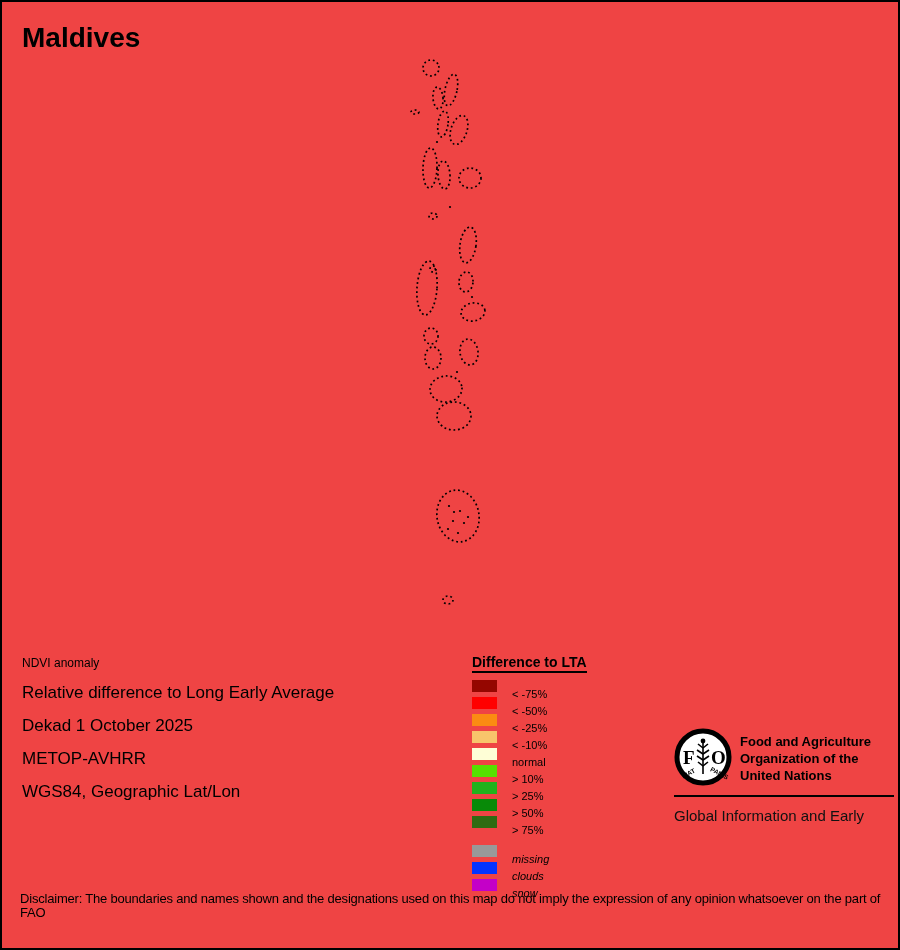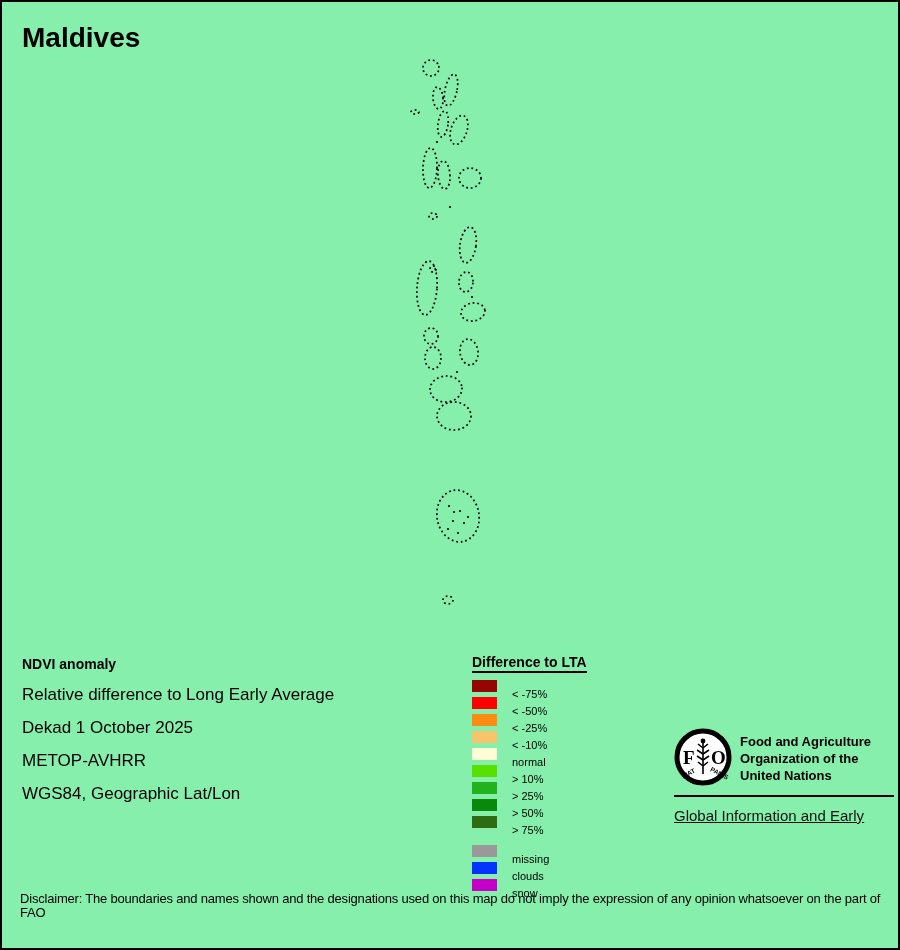--- a/index.html
+++ b/index.html
@@ -1,45 +1,45 @@
 <!DOCTYPE html>
 <html><head>
 <meta charset="utf-8">
 <style>
   html,body{margin:0;padding:0;background:#e8e8e8;}
   .canvas{
-    position:relative;width:896px;height:946px;background:#86efac;
+    position:relative;width:896px;height:946px;background:#ef4444;
     border:2px solid #000;overflow:hidden;
     font-family:"Liberation Sans","DejaVu Sans",sans-serif;color:#000;
     margin:0 auto;
   }
   .page-title{
     position:absolute;left:20px;top:20px;margin:0;
     font-size:28px;font-weight:bold;letter-spacing:0px;
   }
   .map-svg{position:absolute;left:0;top:0;pointer-events:none;}
   .info-block{position:absolute;left:20px;top:654px;}
-  .info-heading{font-size:14px;font-weight:bold;margin:0 0 13px 0;}
+  .info-heading{font-size:12px;font-weight:normal;margin:0 0 13px 0;}
   .info-line{font-size:17px;margin:0 0 13px 0;}
   .legend{position:absolute;left:470px;top:651px;}
   .legend-title{
     display:inline-block;font-size:14px;font-weight:bold;
     border-bottom:2px solid #000;padding-bottom:1px;margin:0 0 7px 0;
   }
   .legend-rows{}
   .legend-row{display:flex;align-items:center;height:12px;margin-bottom:5px;}
   .legend-swatch{width:25px;height:12px;flex:0 0 25px;}
   .legend-label{font-size:11px;margin-left:15px;white-space:nowrap;margin-top:15px;}
-  .legend-extra{margin-top:17px;}
+  .legend-extra{margin-top:17px;font-style:italic;}
   .fao-block{position:absolute;left:672px;top:726px;width:222px;}
   .fao-top{display:flex;align-items:flex-start;}
   .fao-logo{flex:0 0 58px;}
   .fao-org{font-size:13px;font-weight:bold;line-height:17px;margin-left:8px;margin-top:5px;}
   .fao-divider{height:2px;background:#000;margin:9px 0 10px 0;width:220px;}
-  .fao-giews{font-size:15px;line-height:18px;color:#111;text-decoration:underline;}
+  .fao-giews{font-size:15px;line-height:18px;color:#111;}
   .disclaimer{
     position:absolute;left:18px;top:890px;width:868px;
     font-size:13px;line-height:14px;letter-spacing:-0.2px;
   }
 </style>
 </head>
 <body>
 
 <div class="canvas">
 

